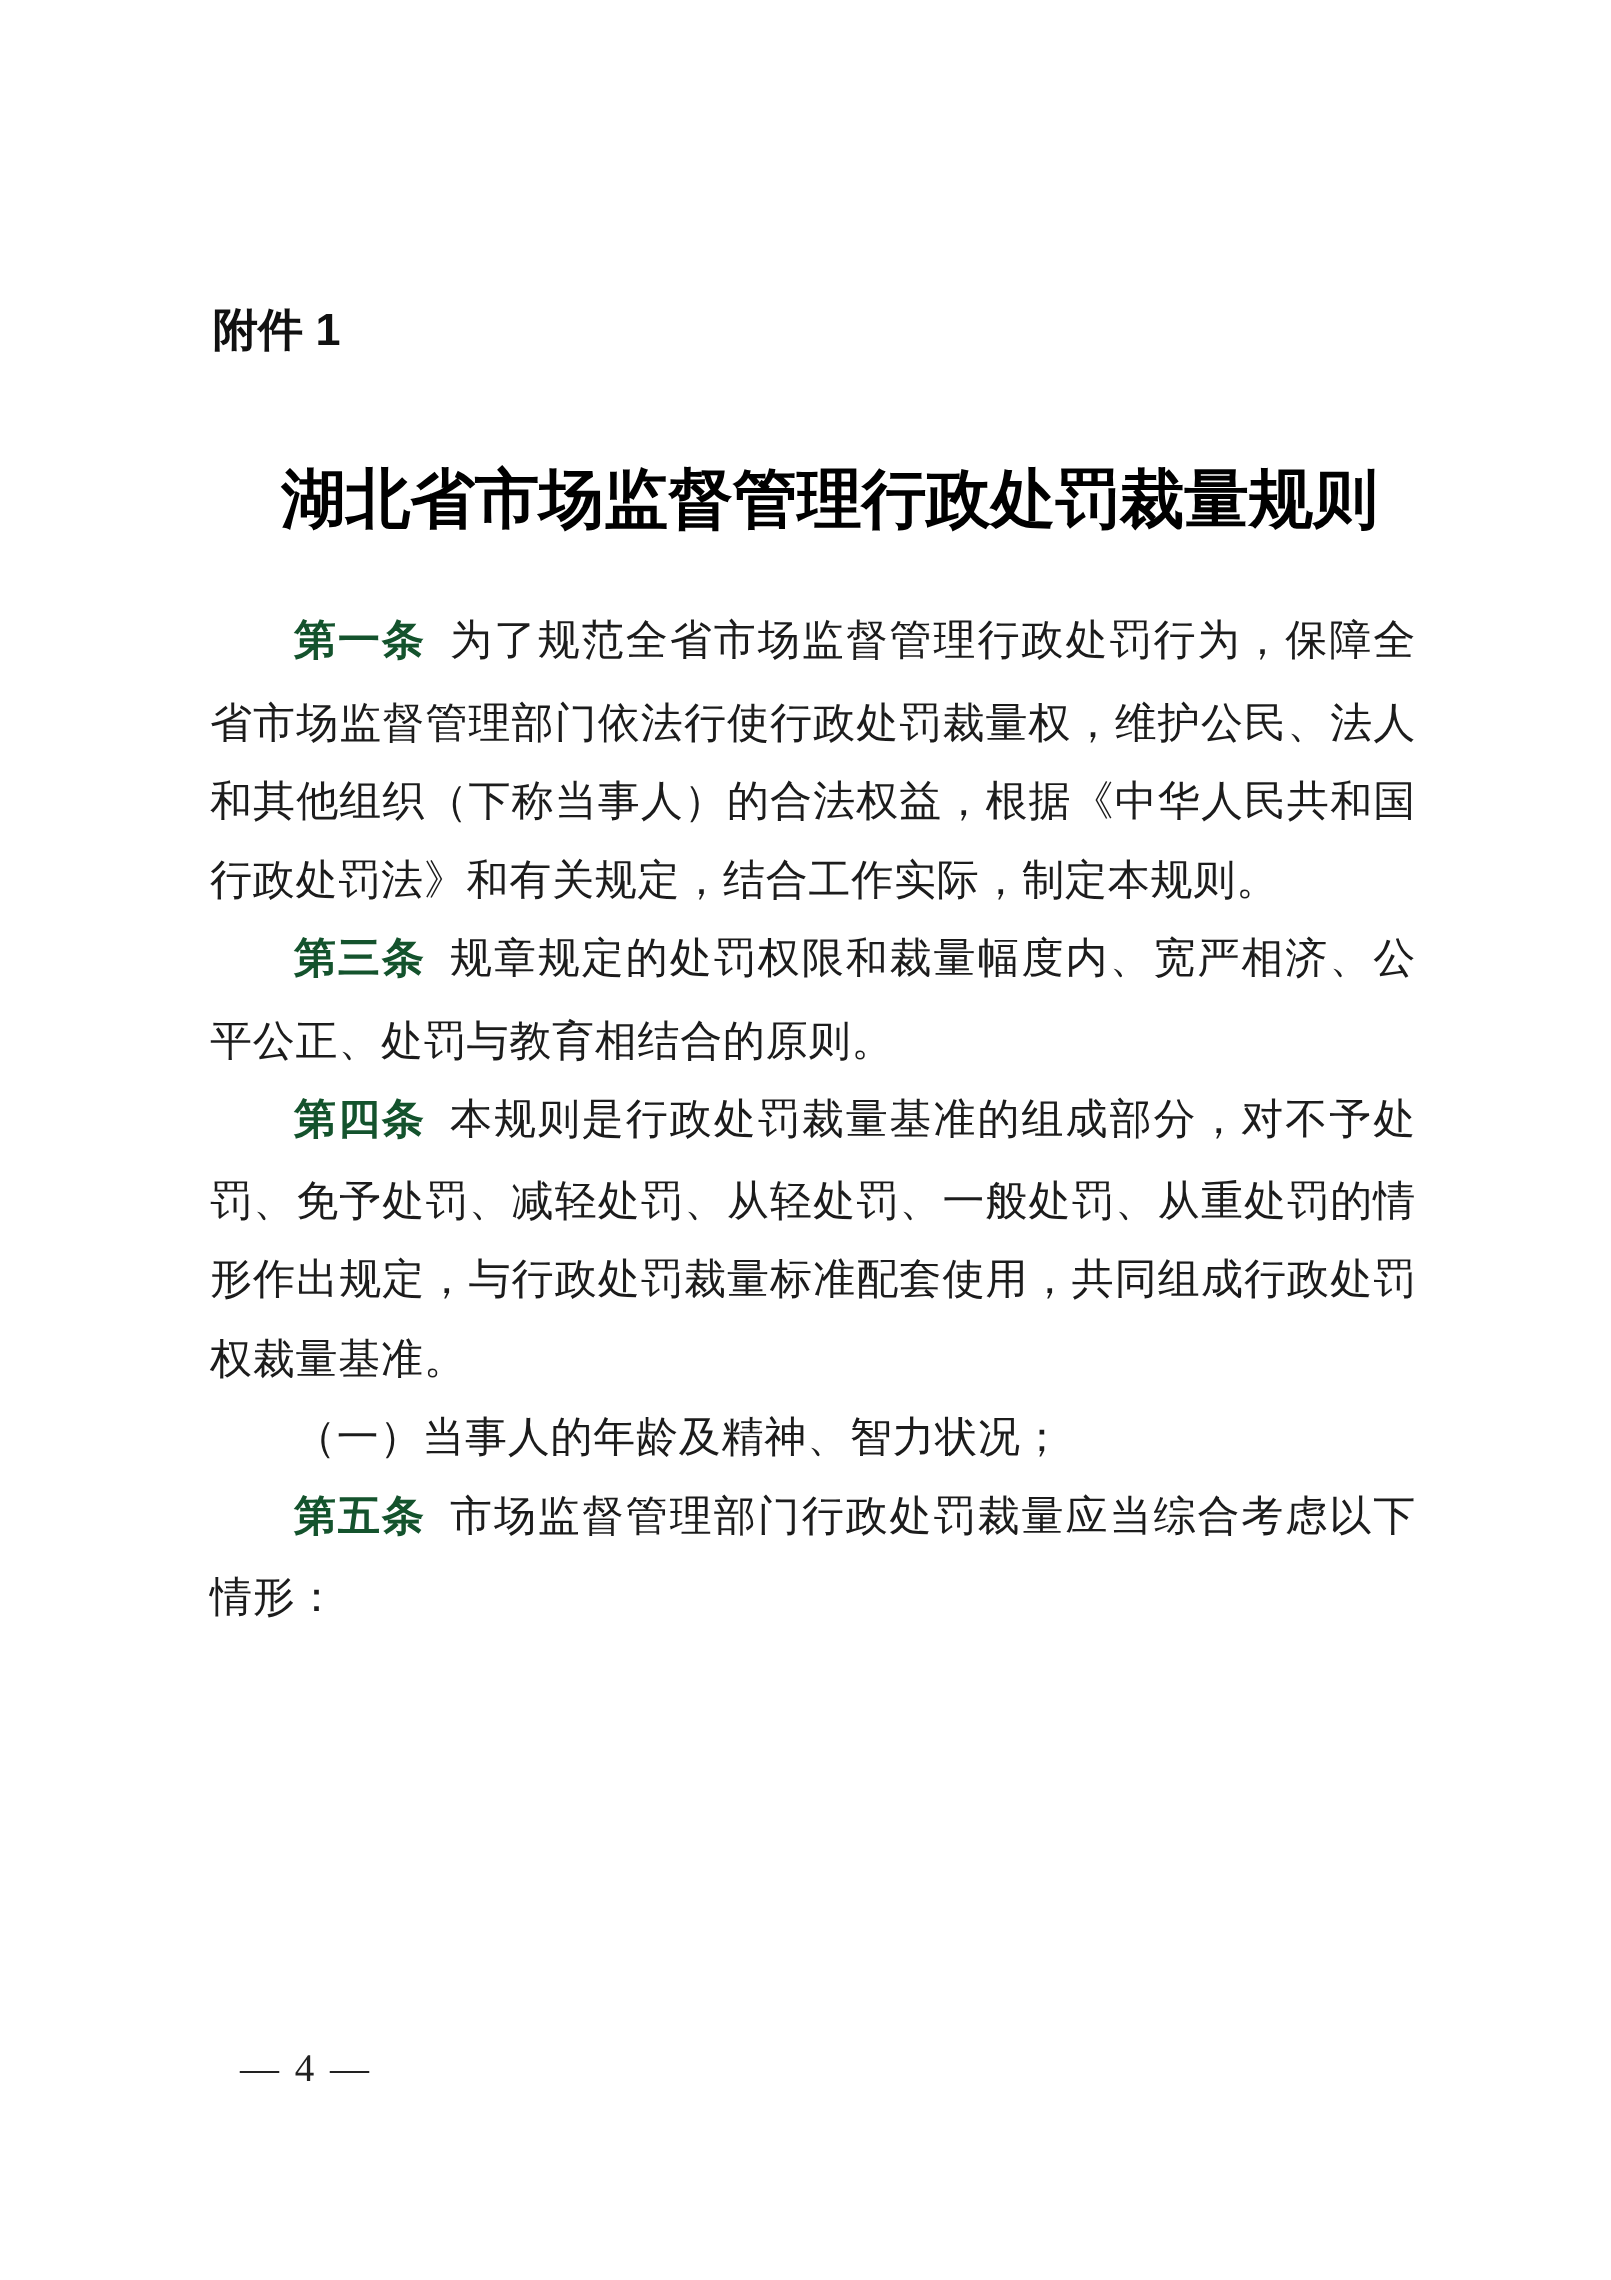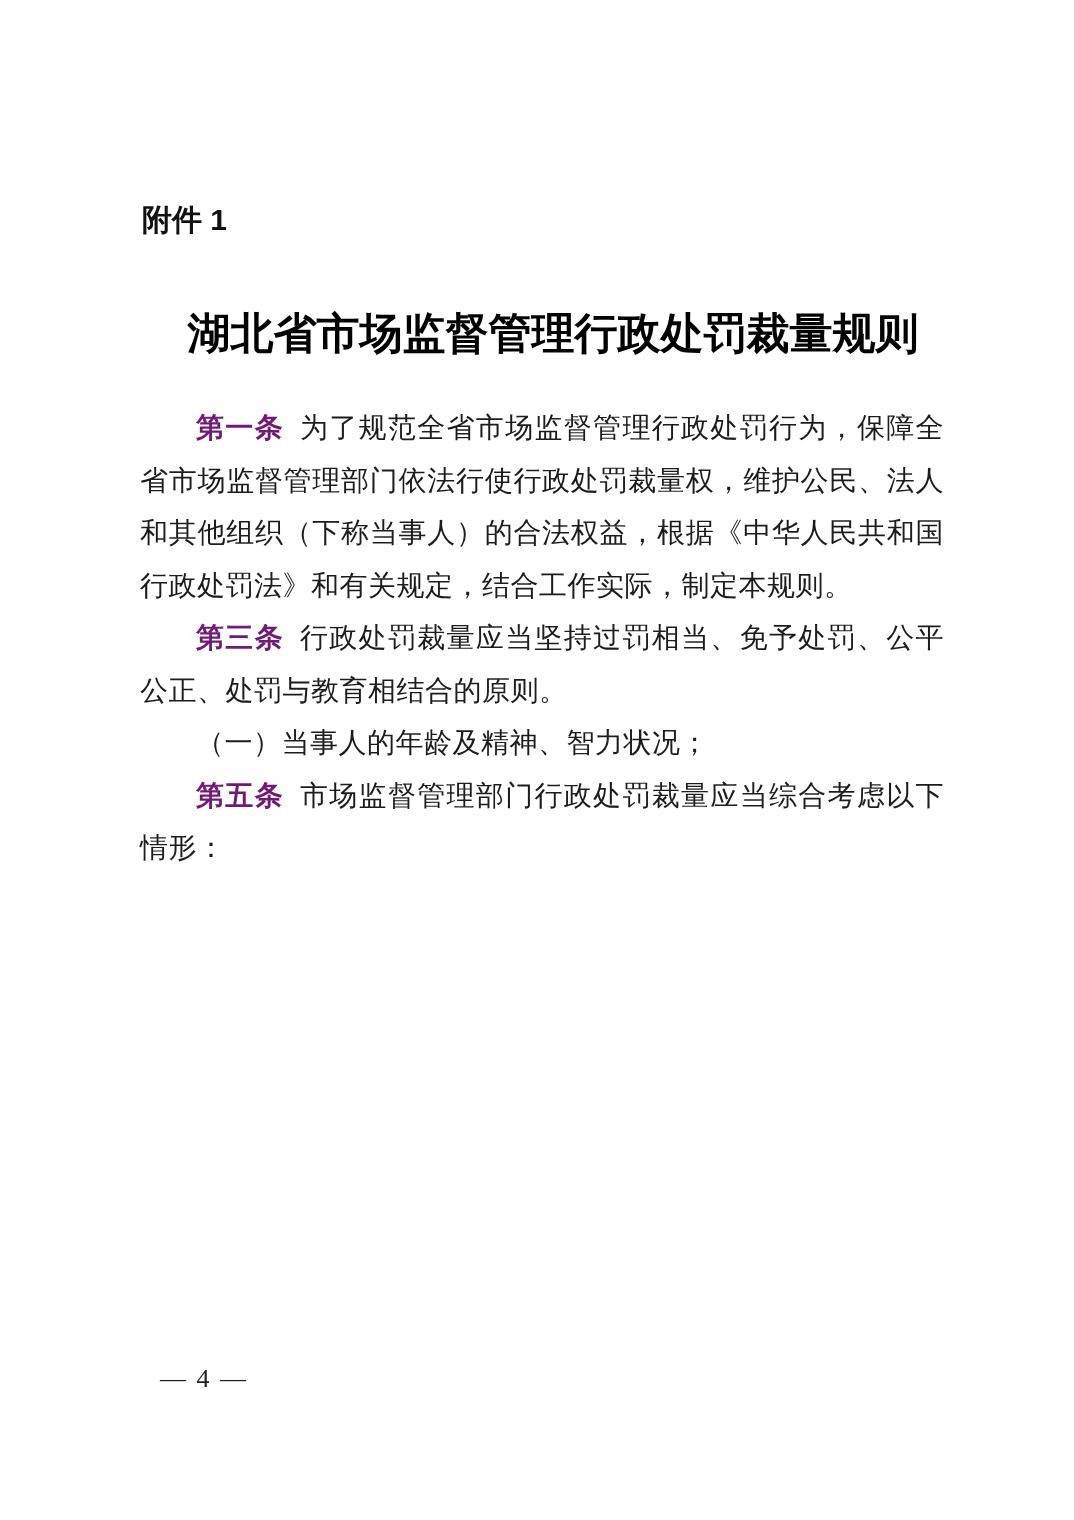--- a/index.html
+++ b/index.html
@@ -50,23 +50,23 @@
     color: #1c1c1c;
     text-align: justify;
     text-align-last: left;
   }
   .para {
     margin: 0;
     text-indent: 2em;
     word-break: break-all;
   }
   .article-head {
-    font-family: Liberation Sans, sans-serif;
+    font-family: Liberation Mono, monospace;
     font-weight: 700;
-    color: #701a75;
+    color: #14532d;
     margin-right: 16px;
   }
   .page-footer {
     position: absolute;
     left: 160px;
     top: 1364px;
     font-size: 26px;
     letter-spacing: 2px;
     color: #222222;
     white-space: nowrap;
@@ -79,22 +79,23 @@
 
   <div class="attachment">附件 1</div>
 
   <h1 class="doc-title">湖北省市场监督管理行政处罚裁量规则</h1>
 
   <div class="doc-body">
 
     <p class="para"><b class="article-head">第一条</b><span>为了规范全省市场监督管理行政处罚行为，保障全省市场监督管理部门依法行使行政处罚裁量权，维护公民、法人和其他组织（下称当事人）的合法权益，根据《中华人民共和国行政处罚法》和有关规定，结合工作实际，制定本规则。</span></p>
 
 
-    <p class="para"><b class="article-head">第三条</b><span>行政处罚裁量应当坚持过罚相当、免予处罚、公平公正、处罚与教育相结合的原则。</span></p>
+    <p class="para"><b class="article-head">第三条</b><span>规章规定的处罚权限和裁量幅度内、宽严相济、公平公正、处罚与教育相结合的原则。</span></p>
 
+    <p class="para"><b class="article-head">第四条</b><span>本规则是行政处罚裁量基准的组成部分，对不予处罚、免予处罚、减轻处罚、从轻处罚、一般处罚、从重处罚的情形作出规定，与行政处罚裁量标准配套使用，共同组成行政处罚权裁量基准。</span></p>
 
     <p class="para"><span>（一）当事人的年龄及精神、智力状况；</span></p>
 
     <p class="para"><b class="article-head">第五条</b><span>市场监督管理部门行政处罚裁量应当综合考虑以下情形：</span></p>
 
   </div>
 
   <div class="page-footer"><span>— 4 —</span></div>
 
 </div>

